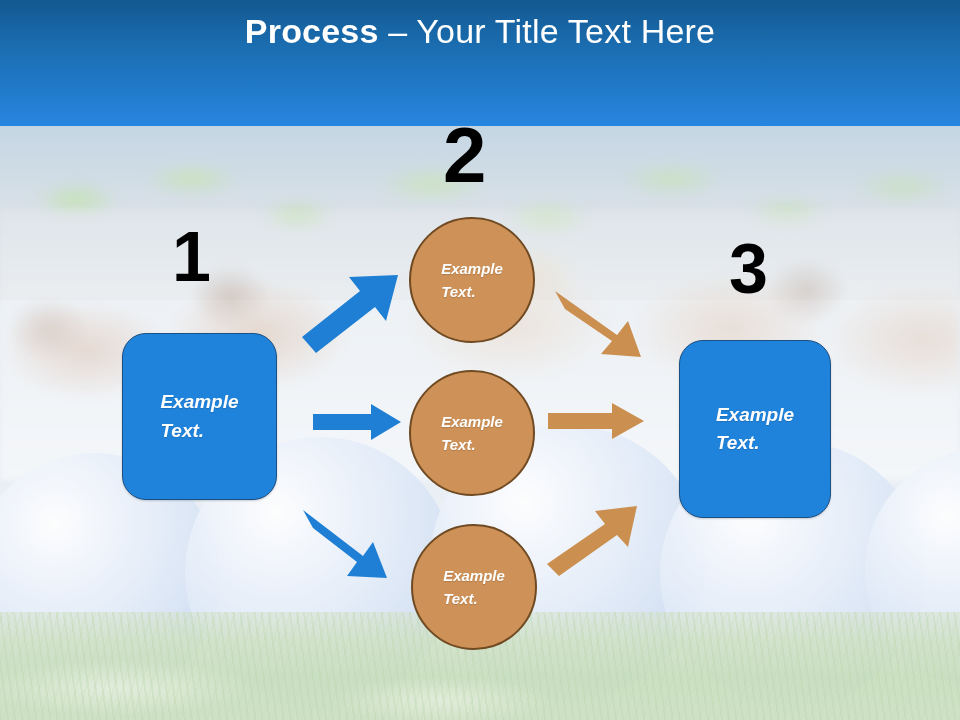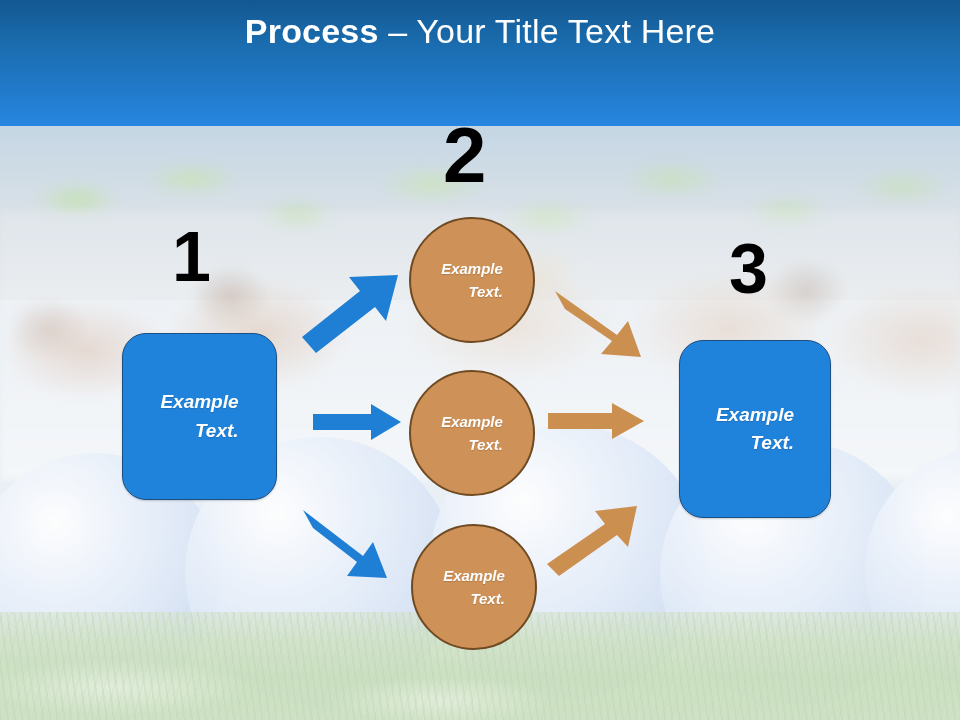--- a/index.html
+++ b/index.html
@@ -161,21 +161,21 @@
     box-shadow: 0 1px 2px rgba(0,0,0,0.18);
   }
   .blue-box.left  { left: 122px; top: 333px; width: 155px; height: 167px; border-radius: 24px; }
   .blue-box.right { left: 679px; top: 340px; width: 152px; height: 178px; border-radius: 24px; }
   .box-text, .circle-text {
     color: #ffffff;
     font-weight: bold;
     font-style: italic;
     font-size: 19px;
     line-height: 1.5;
-    text-align: right;
+    text-align: left;
     white-space: pre-line;
     text-shadow: 0 1px 1px rgba(0,0,0,0.15);
   }
 
   
   .tan-circle {
     position: absolute;
     background: #ce9157;
     border: 2px solid #6f4a22;
     border-radius: 50%;

